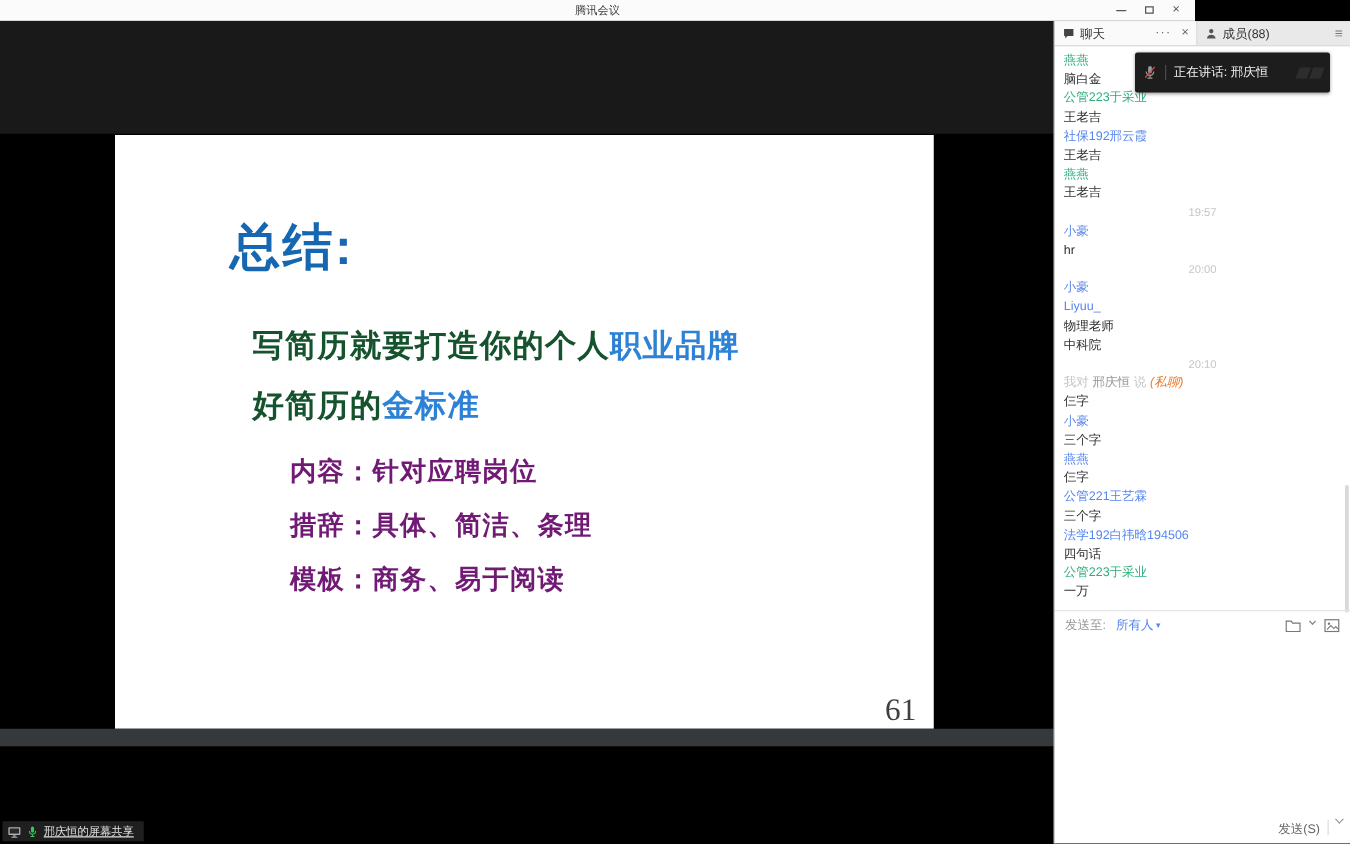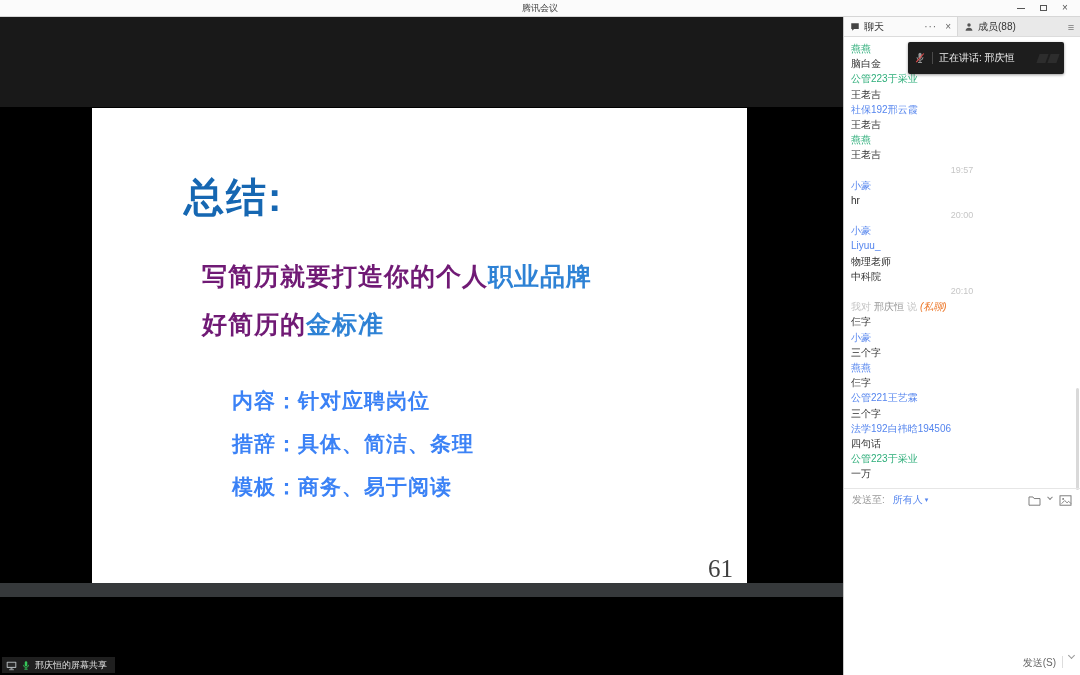--- a/index.html
+++ b/index.html
@@ -1,47 +1,47 @@
 <!DOCTYPE html>
 <html><head>
 <meta charset="utf-8">
 <style>
   html,body{margin:0;padding:0;background:#000;}
   *{box-sizing:border-box;font-family:"Liberation Sans","DejaVu Sans",sans-serif;}
   .stage{position:relative;width:1080px;height:675px;overflow:hidden;background:#000;}
 
   
-  .titlebar{position:absolute;left:0;top:0;width:1080px;height:17px;background:#fbfbfb;border-bottom:1px solid #d6d6d6;}
+  .titlebar{position:absolute;left:0;top:0;width:956px;height:17px;background:#fbfbfb;border-bottom:1px solid #d6d6d6;}
   .tb-title{position:absolute;left:0;right:0;top:2px;text-align:center;font-size:9px;color:#3c3c3c;}
   .tb-controls{position:absolute;right:4px;top:0;height:16px;display:flex;align-items:center;}
   .wc{width:22px;height:16px;display:flex;align-items:center;justify-content:center;color:#555;cursor:default;}
   .wc .bar{width:8px;height:1px;background:#555;display:block;}
   .wc .sq{width:7px;height:6px;border:1px solid #555;display:block;}
   .wc.close{font-size:10px;line-height:10px;}
 
   
   .share{position:absolute;left:0;top:17px;width:843px;height:658px;background:#000;}
   .band-top{position:absolute;left:0;top:0;width:100%;height:90px;background:#191919;}
   .strip{position:absolute;left:0;top:566px;width:100%;height:14px;background:#36393b;}
 
   .slide{position:absolute;left:92px;top:91px;width:655px;height:475px;background:#ffffff;}
   .s-title{position:absolute;left:92px;top:62px;font-size:40px;font-weight:700;color:#1667B2;letter-spacing:2px;}
   .s-line{position:absolute;left:110px;font-size:25px;font-weight:700;letter-spacing:1px;white-space:nowrap;}
-  .s-line .blk{color:#701a75;font-family:Liberation Mono, monospace;}
+  .s-line .blk{color:#14532d;font-family:Liberation Mono, monospace;}
   .s-line .blu{color:#2E82D5;}
   .l1{top:152px;}
   .l2{top:200px;}
-  .s-bullet{position:absolute;left:140px;font-size:21px;font-weight:700;color:#3b82f6;letter-spacing:1px;white-space:nowrap;margin-top:24px;}
+  .s-bullet{position:absolute;left:140px;font-size:21px;font-weight:700;color:#701a75;letter-spacing:1px;white-space:nowrap;}
   .b0{top:255px;}
   .b1{top:298px;}
   .b2{top:341px;}
   .s-page{position:absolute;right:14px;bottom:0px;font-family:"Liberation Serif","DejaVu Serif",serif;font-size:25px;color:#3f3f3f;}
 
   .share-badge{position:absolute;left:2px;bottom:2px;height:16px;background:#1f1f1f;display:flex;align-items:center;gap:4px;padding:0 8px 0 4px;}
-  .share-badge span{font-size:9px;color:#e0e0e0;white-space:nowrap;}
+  .share-badge span{font-size:9px;color:#e0e0e0;white-space:nowrap;text-decoration:underline;}
   .share-badge svg{display:block;}
 
   
   .chat{position:absolute;left:843px;top:17px;width:237px;height:658px;background:#ffffff;border-left:1px solid #c9c9c9;}
   .tabs{position:absolute;left:0;top:0;width:100%;height:20px;background:#e9e9e9;display:flex;border-bottom:1px solid #dcdcdc;}
   .tab{display:flex;align-items:center;gap:4px;padding:0 6px;font-size:10px;color:#333;cursor:default;}
   .tab.active{background:#fafafa;width:114px;border-right:1px solid #d8d8d8;}
   .tab.members{flex:1;}
   .tab svg{flex:none;}
   .tab .more{margin-left:auto;color:#666;font-size:10px;letter-spacing:1px;}

